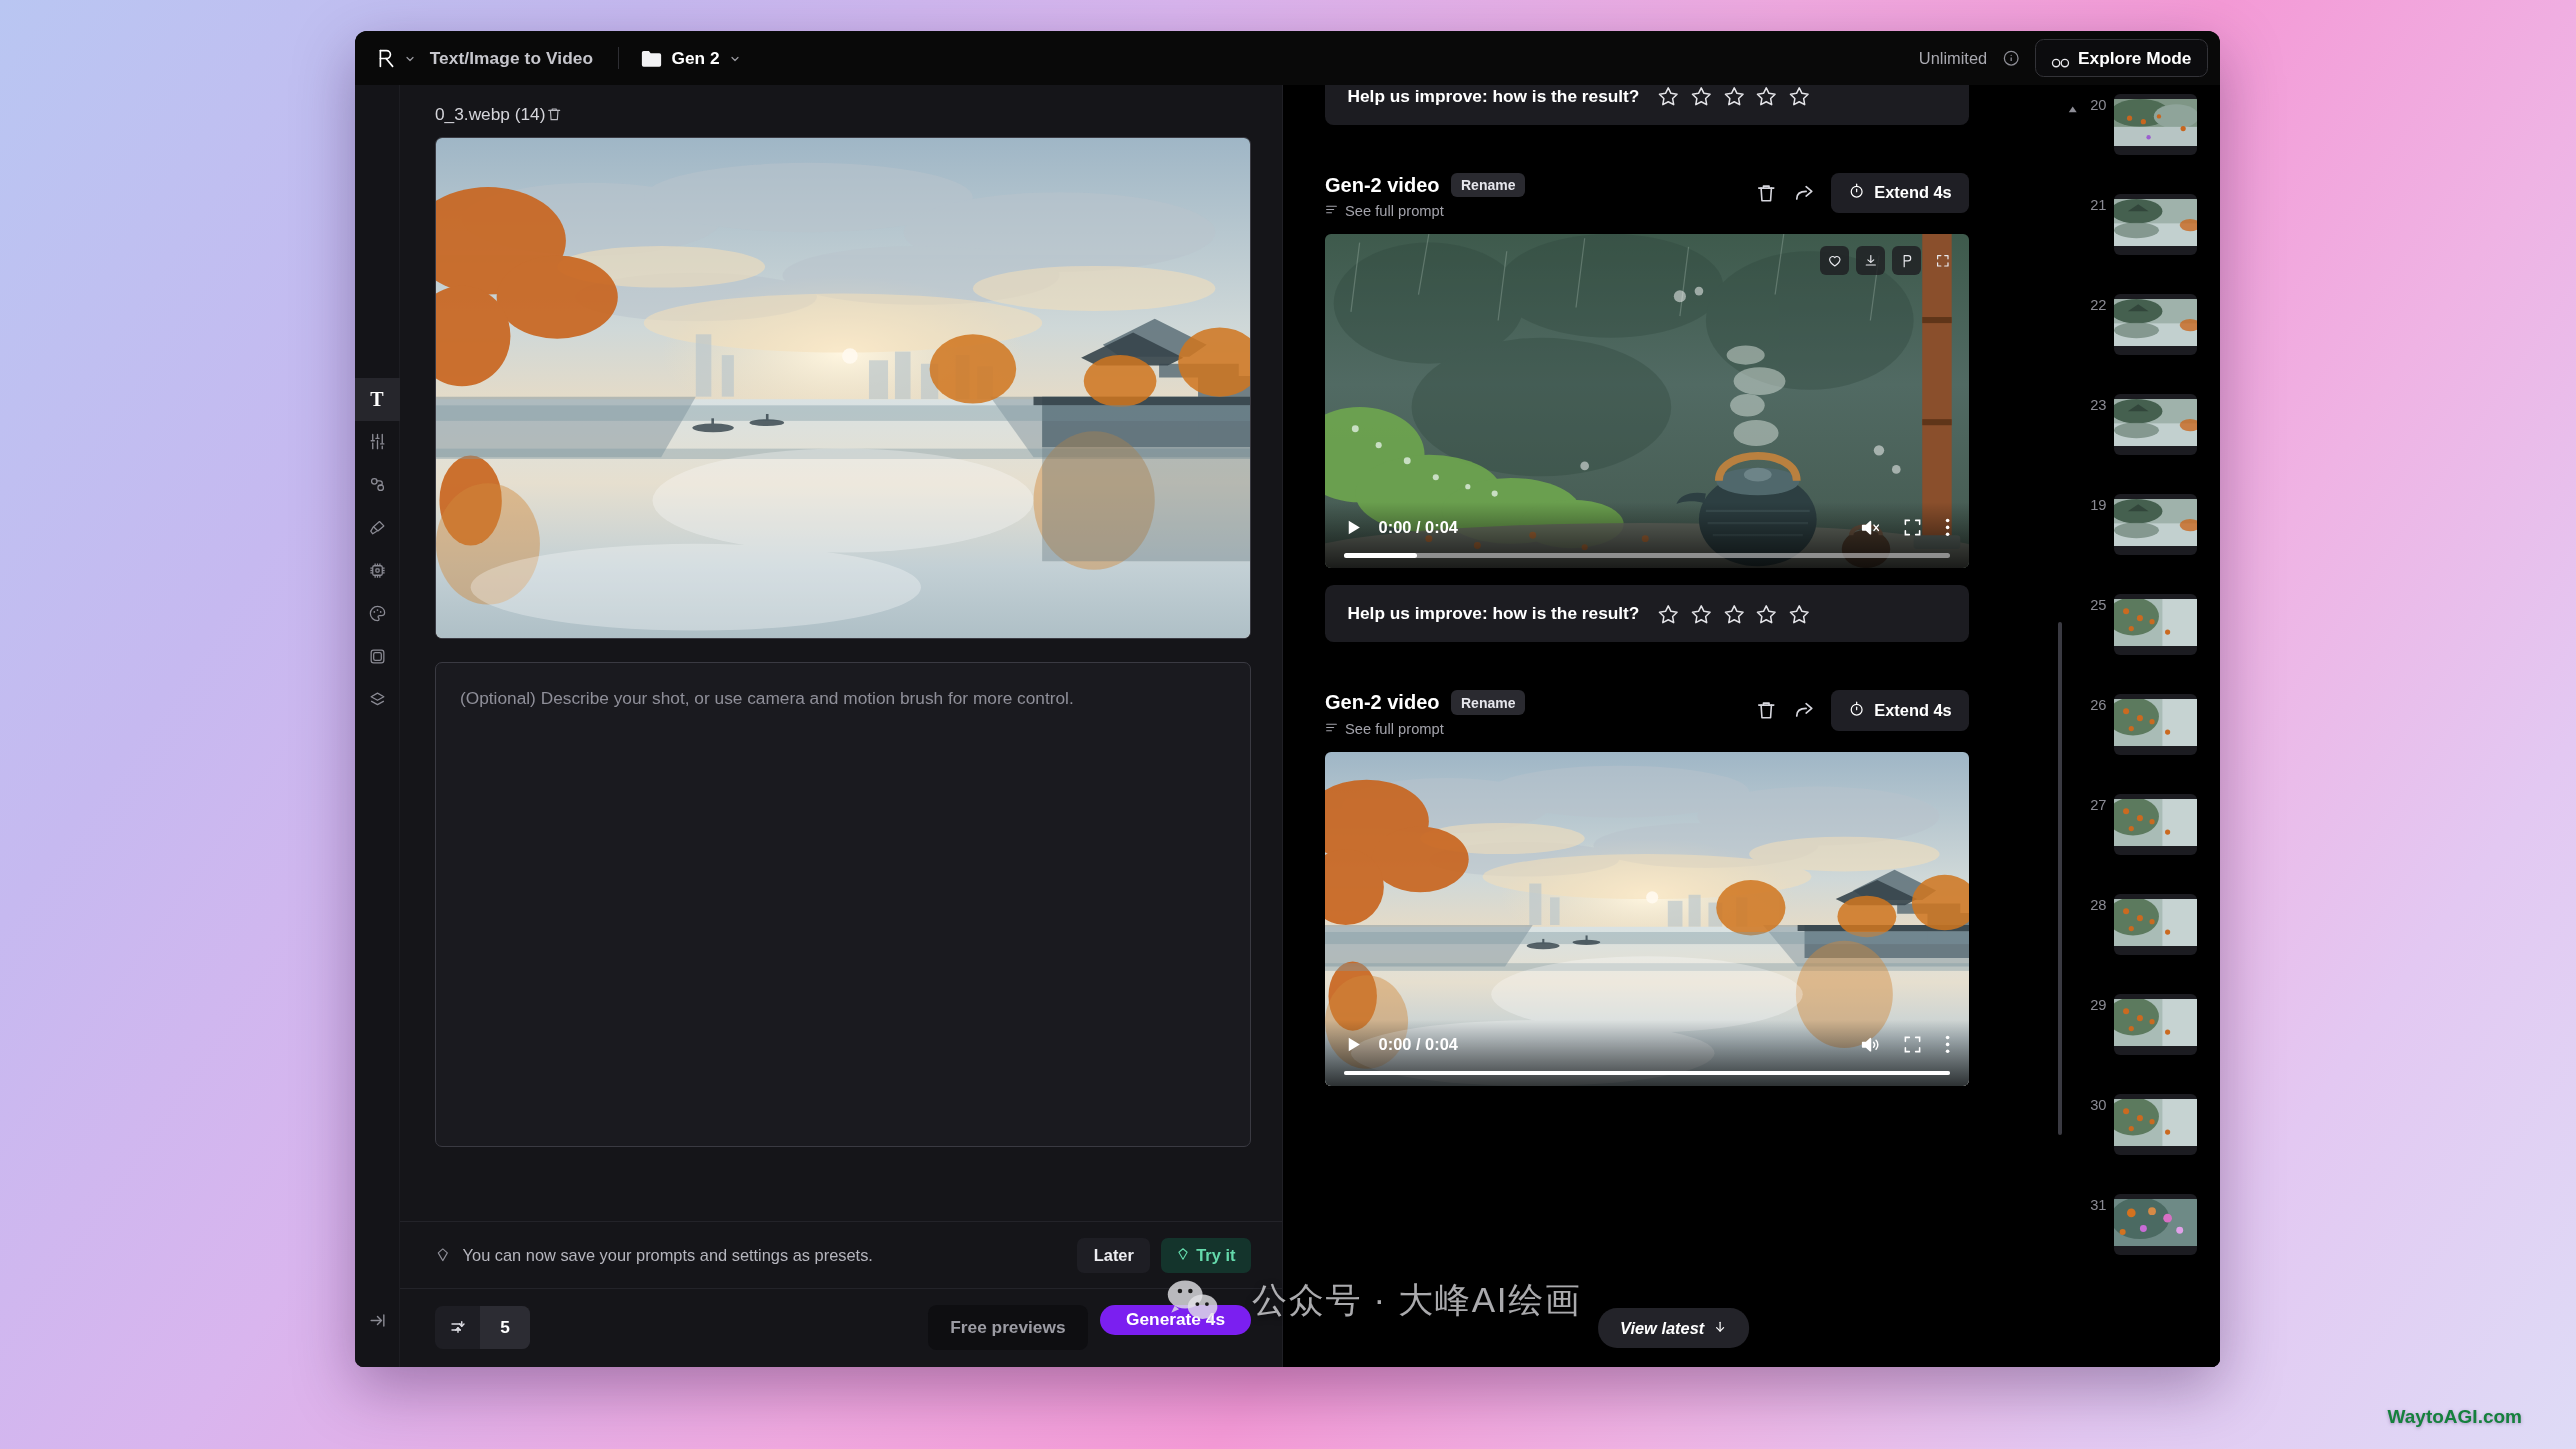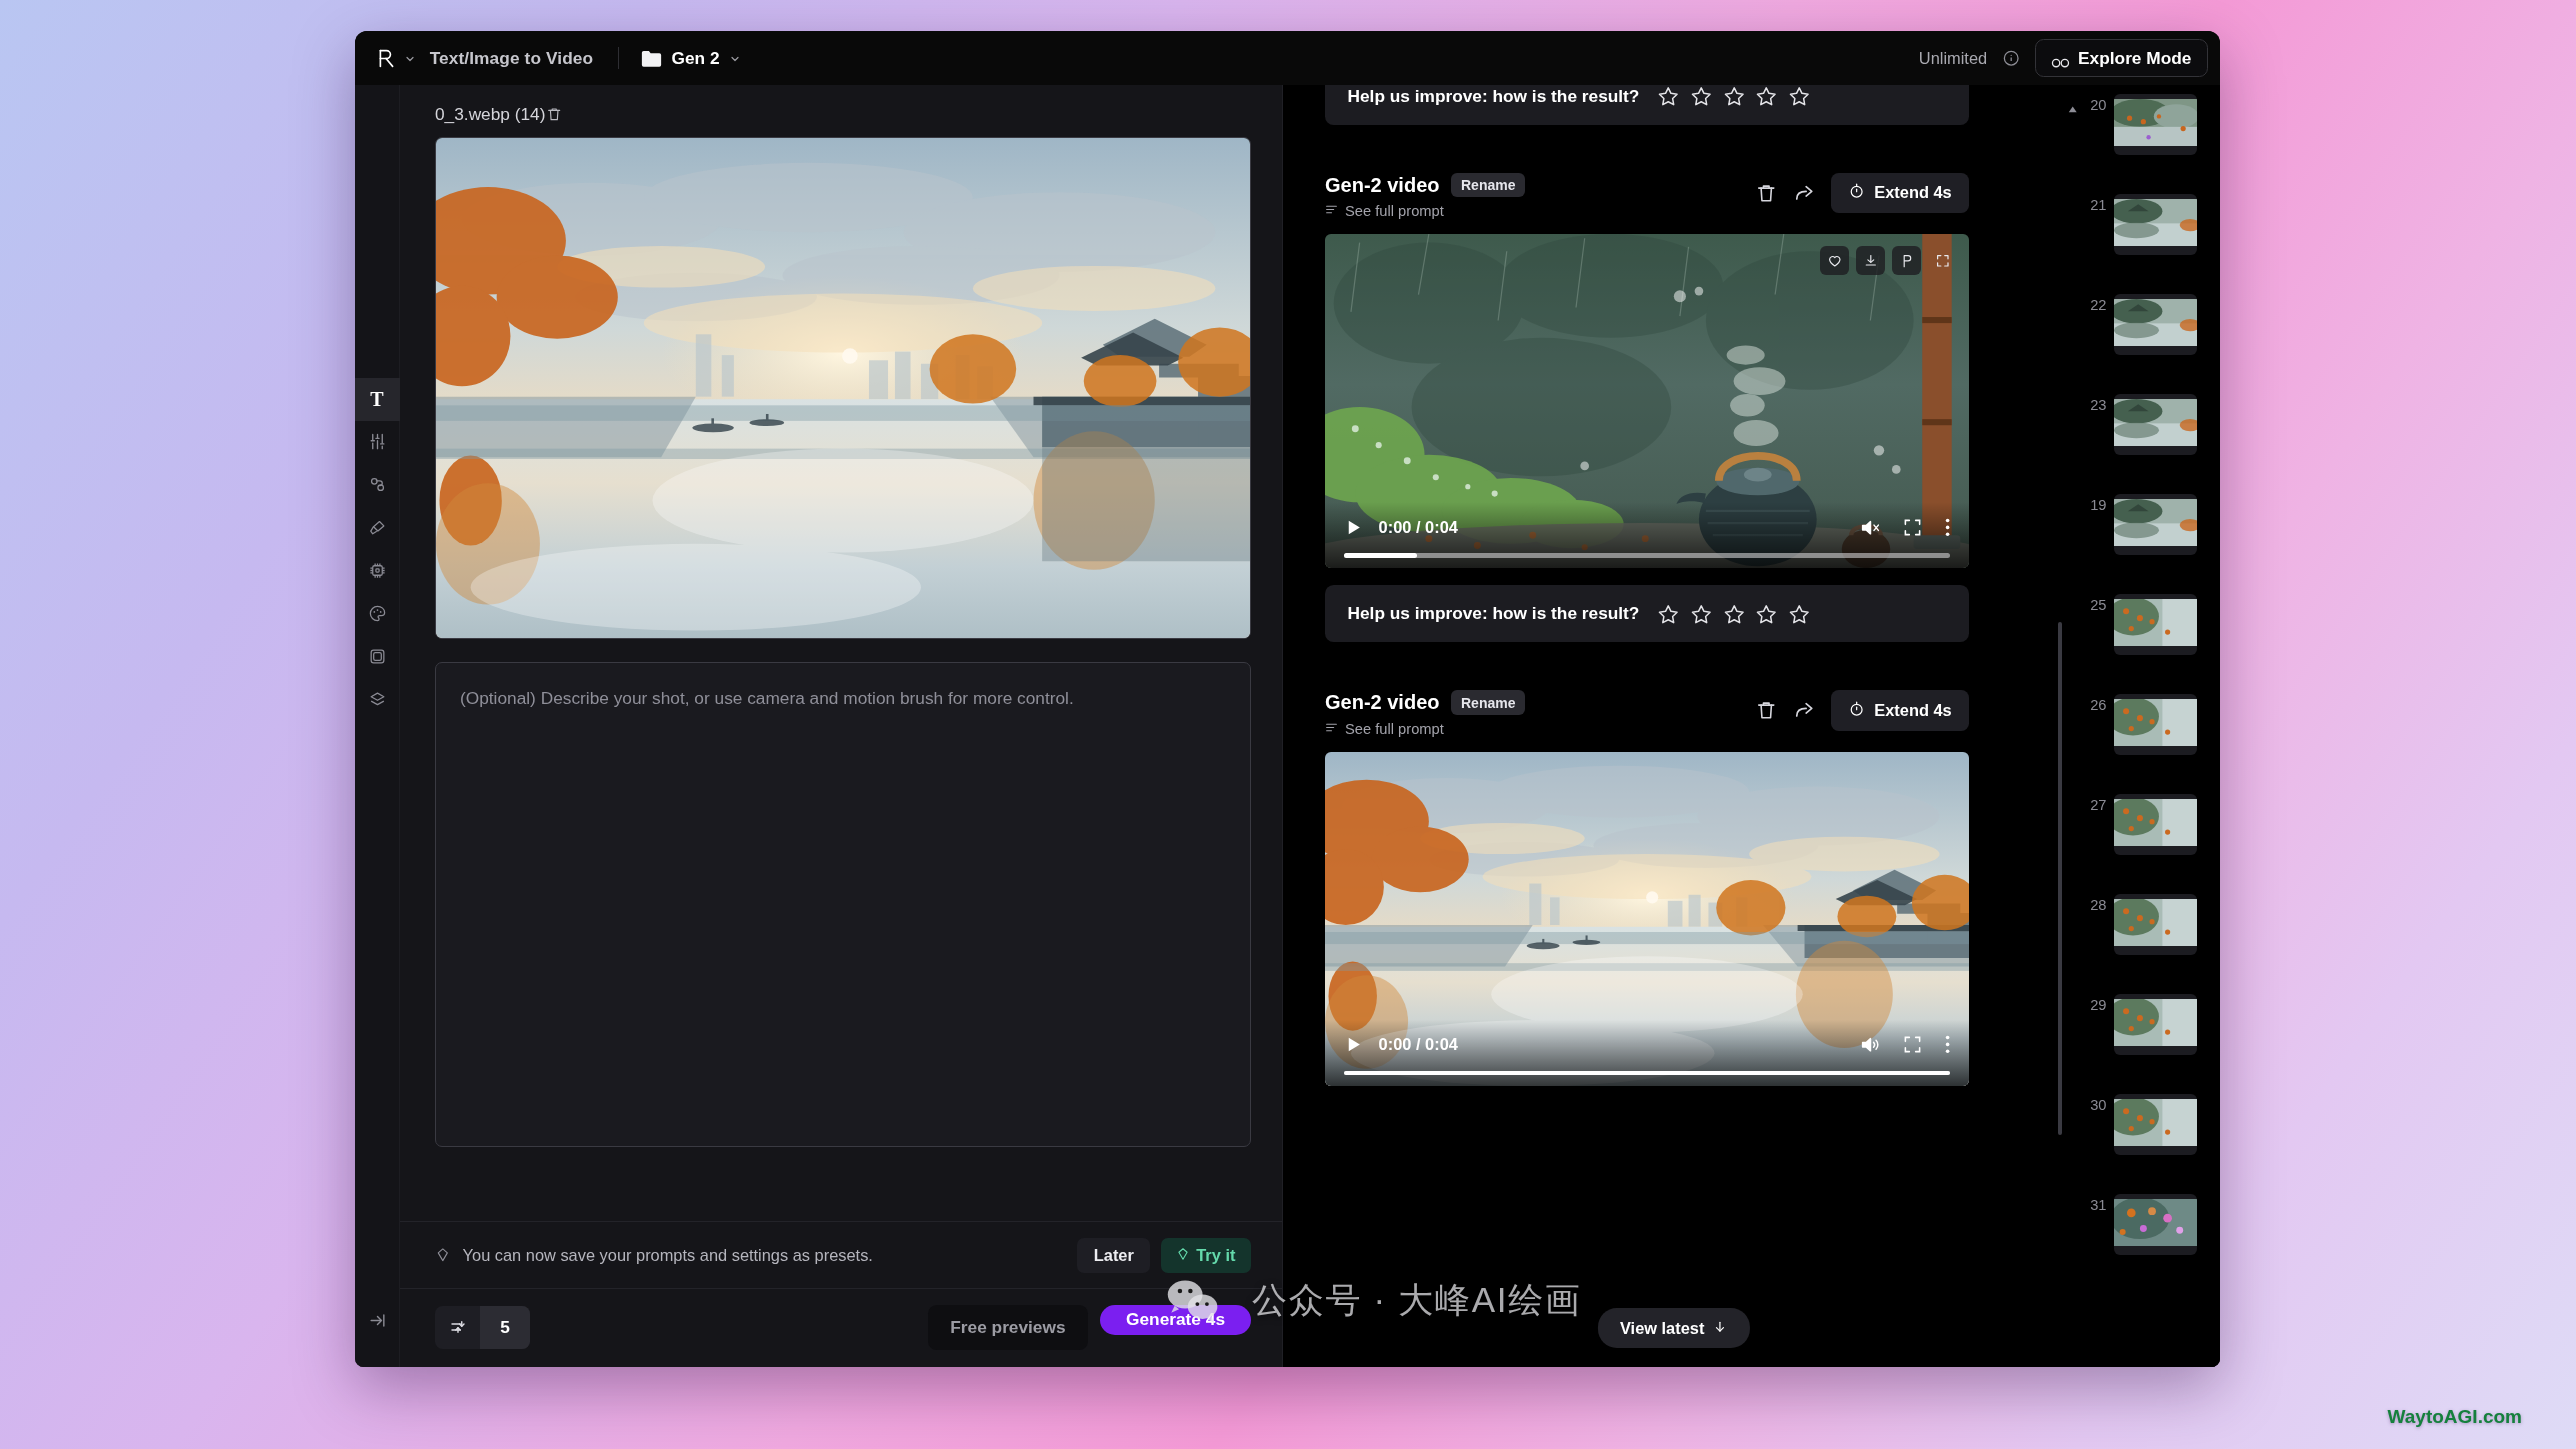--- a/index.html
+++ b/index.html
@@ -256,21 +256,21 @@
   .progress.full .fill { width: 100%; }
 
   .view-latest {
     position: absolute;
     left: 50%; transform: translateX(-50%);
     bottom: 19px;
     background: #232329; color: #fff;
     font-size: 16.4px; font-weight: 700;
     border-radius: 19px; padding: 10.4px 22.5px;
     display: flex; align-items: center; gap: 8.7px;
-    cursor: pointer; z-index: 12;
+    cursor: pointer; z-index: 12; font-style: italic;
   }
   .view-latest svg { width: 14px; height: 14px; }
 
   
   #thumbs {
     width: 156px; flex: 0 0 156px;
     background: #000;
     position: relative;
     overflow: hidden;
     padding-top: 0;

